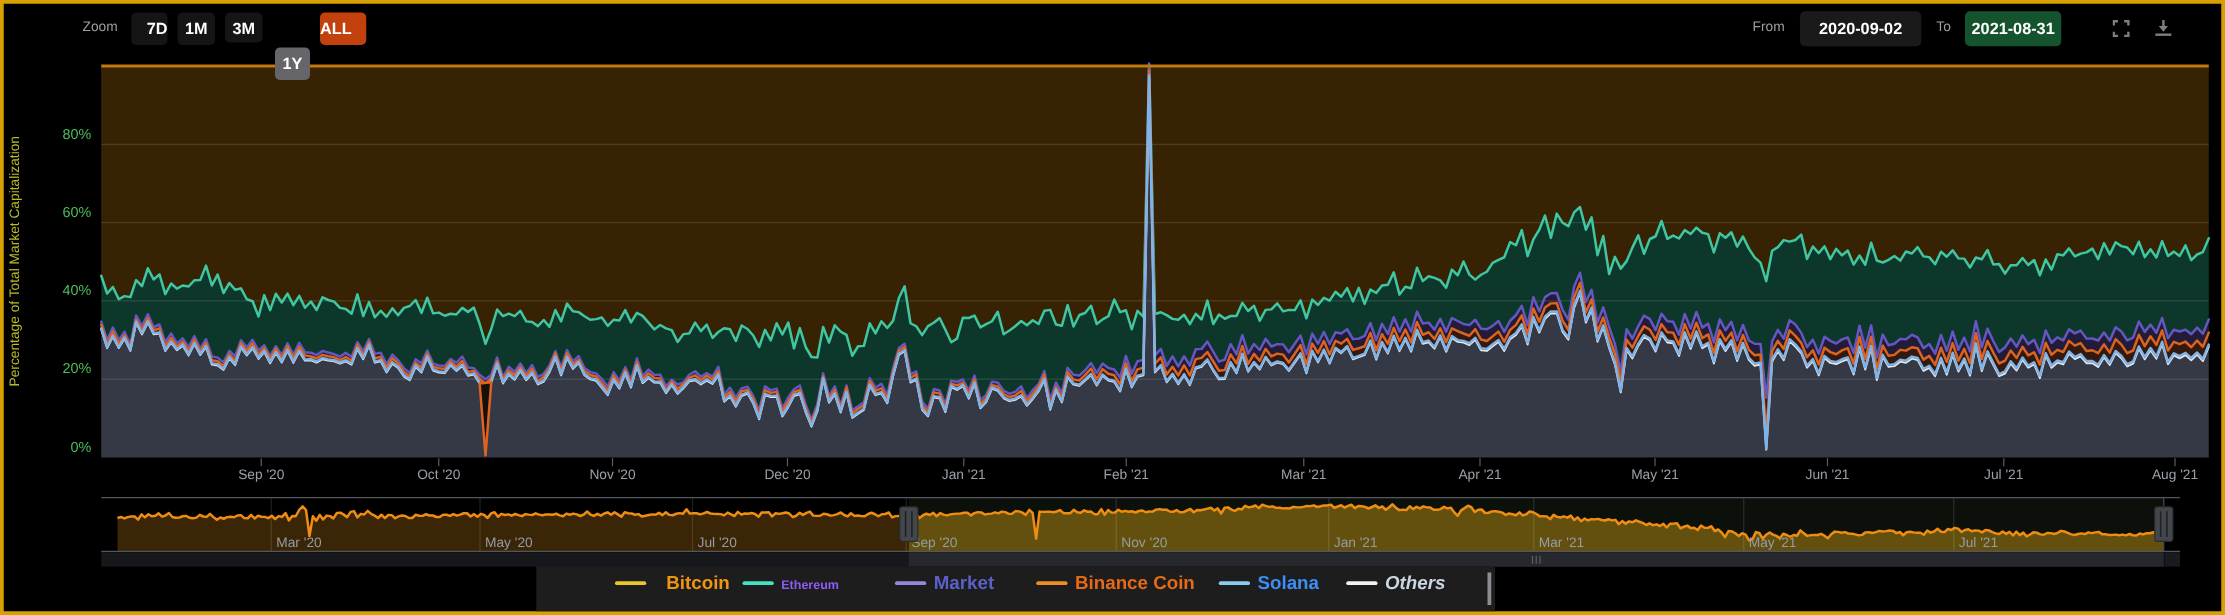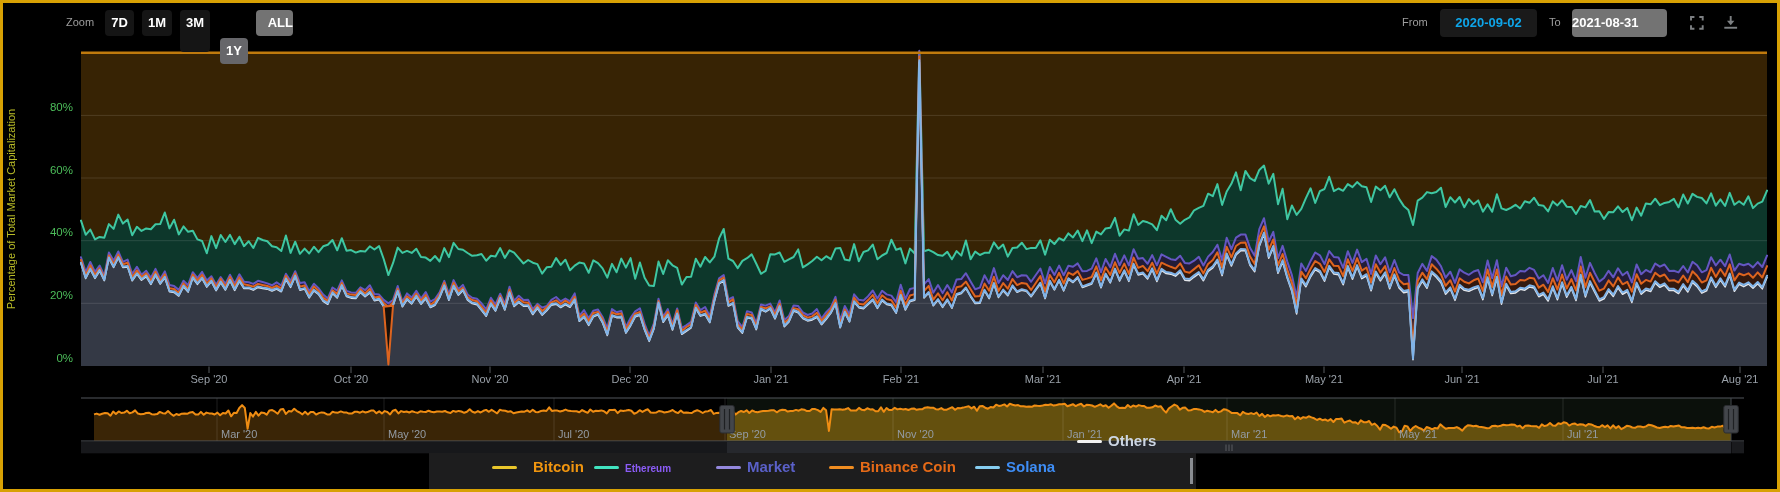--- a/index.html
+++ b/index.html
@@ -94,37 +94,37 @@
 <line x1="1725.5" y1="406" x2="1725.5" y2="426.5" stroke="#1e2023" stroke-width="1.2"></line>
 <line x1="1730.5" y1="406" x2="1730.5" y2="426.5" stroke="#1e2023" stroke-width="1.2"></line>
 <rect x="78.0" y="438.8" width="1650.0" height="11.5" fill="#17181b"></rect>
 <rect x="724.0" y="438.8" width="1004.0" height="11.5" fill="#26282d"></rect>
 <rect x="1728.5" y="438.8" width="12.5" height="11.5" fill="#1a1b1e"></rect>
 <line x1="1223" y1="441.5" x2="1223" y2="448" stroke="#5a5d63" stroke-width="1"></line>
 <line x1="1226" y1="441.5" x2="1226" y2="448" stroke="#5a5d63" stroke-width="1"></line>
 <line x1="1229" y1="441.5" x2="1229" y2="448" stroke="#5a5d63" stroke-width="1"></line>
 </svg>
 <div class="lbl" style="left:63px;">Zoom</div>
-<div style="position:absolute;left:102px;top:7px;width:29px;height:26px;background:#151515;border-radius:4px;color:#ffffff;font-size:13px;font-weight:bold;text-align:center;line-height:26px;">7D</div>
+<div style="position:absolute;left:102px;top:7px;width:29px;height:26px;background:#151515;border-radius:4px;color:#ffffff;font-size:13px;font-weight:bold;text-align:right;line-height:26px;">7D</div>
 <div style="position:absolute;left:139px;top:7px;width:30px;height:26px;background:#151515;border-radius:4px;color:#ffffff;font-size:13px;font-weight:bold;text-align:center;line-height:26px;">1M</div>
-<div style="position:absolute;left:177px;top:7px;width:30px;height:42px;background:#151515;border-radius:4px;color:#ffffff;font-size:13px;font-weight:bold;text-align:center;line-height:26px;">3M</div>
+<div style="position:absolute;left:177px;top:7px;width:30px;height:24px;background:#151515;border-radius:4px;color:#ffffff;font-size:13px;font-weight:bold;text-align:center;line-height:26px;">3M</div>
 <div style="position:absolute;left:217px;top:7px;width:28px;height:26px;background:#66666a;border-radius:4px;color:#ffffff;font-size:13px;font-weight:bold;text-align:center;line-height:26px;margin-top:28px;">1Y</div>
-<div style="position:absolute;left:253px;top:7px;width:37px;height:26px;background:#737373;border-radius:4px;color:#ffffff;font-size:13px;font-weight:bold;text-align:right;line-height:26px;">ALL</div>
+<div style="position:absolute;left:253px;top:7px;width:37px;height:26px;background:#c2410c;border-radius:4px;color:#ffffff;font-size:13px;font-weight:bold;text-align:left;line-height:26px;">ALL</div>
 <div class="lbl" style="left:1399px;">From</div>
-<div style="position:absolute;left:1437px;top:6px;width:97px;height:28px;background:#1a1a1a;border-radius:4px;color:#0ea5e9;font-size:13px;font-weight:bold;text-align:center;line-height:28px;">2020-09-02</div>
+<div style="position:absolute;left:1437px;top:6px;width:97px;height:28px;background:#1a1a1a;border-radius:4px;color:#ffffff;font-size:13px;font-weight:bold;text-align:center;line-height:28px;">2020-09-02</div>
 <div class="lbl" style="left:1546px;">To</div>
-<div style="position:absolute;left:1569px;top:6px;width:95px;height:28px;background:#737373;border-radius:4px;color:#fff;font-size:13px;font-weight:bold;text-align:left;line-height:28px;">2021-08-31</div>
+<div style="position:absolute;left:1569px;top:6px;width:77px;height:28px;background:#14532d;border-radius:4px;color:#fff;font-size:13px;font-weight:bold;text-align:center;line-height:28px;">2021-08-31</div>
 <svg style="position:absolute;left:1687px;top:13px;" width="14" height="14" viewBox="0 0 14 14">
       <path d="M1,4.4 V1 H4.4 M9.3,1 H12.7 V4.4 M12.7,9.3 V12.7 H9.3 M4.4,12.7 H1 V9.3" fill="none" stroke="#7d8083" stroke-width="1.9"></path>
     </svg>
 <svg style="position:absolute;left:1721px;top:13px;" width="14" height="14" viewBox="0 0 14 14">
       <path d="M6.7,0 V5.5" stroke="#7d8083" stroke-width="1.9" fill="none"></path>
       <polygon points="3,4.8 10.4,4.8 6.7,9.3" fill="#7d8083"></polygon>
       <rect x="0.3" y="10.8" width="12.8" height="1.9" fill="#7d8083"></rect>
     </svg>
 <div style="position:absolute;left:426px;top:450px;width:767px;height:39px;background:#1d1d1e;"></div>
 <div style="position:absolute;left:489px;top:455px;height:20px;white-space:nowrap;"><span style="display:inline-block;width:25px;height:3px;border-radius:2px;background:#e9c62b;vertical-align:3px;"></span><span style="margin-left:16px;color:#f0950f;font-size:15px;font-weight:bold;">Bitcoin</span></div>
 <div style="position:absolute;left:591px;top:455px;height:20px;white-space:nowrap;"><span style="display:inline-block;width:25px;height:3px;border-radius:2px;background:#41e3c0;vertical-align:3px;"></span><span style="margin-left:6px;color:#8b5cf6;font-size:10px;font-weight:bold;">Ethereum</span></div>
 <div style="position:absolute;left:713px;top:455px;height:20px;white-space:nowrap;"><span style="display:inline-block;width:25px;height:3px;border-radius:2px;background:#9488dd;vertical-align:3px;"></span><span style="margin-left:6px;color:#5a60c8;font-size:15px;font-weight:bold;">Market</span></div>
 <div style="position:absolute;left:826px;top:455px;height:20px;white-space:nowrap;"><span style="display:inline-block;width:25px;height:3px;border-radius:2px;background:#f08d21;vertical-align:3px;"></span><span style="margin-left:6px;color:#e56a17;font-size:15px;font-weight:bold;">Binance Coin</span></div>
 <div style="position:absolute;left:972px;top:455px;height:20px;white-space:nowrap;"><span style="display:inline-block;width:25px;height:3px;border-radius:2px;background:#86cdf0;vertical-align:3px;"></span><span style="margin-left:6px;color:#3e8df5;font-size:15px;font-weight:bold;">Solana</span></div>
-<div style="position:absolute;left:1074px;top:429px;height:20px;white-space:nowrap;"><span style="display:inline-block;width:25px;height:3px;border-radius:2px;background:#f2f2f2;vertical-align:3px;"></span><span style="margin-left:6px;color:#ccd6e4;font-size:15px;font-weight:bold;">Others</span></div>
+<div style="position:absolute;left:1074px;top:455px;height:20px;white-space:nowrap;font-style:italic;"><span style="display:inline-block;width:25px;height:3px;border-radius:2px;background:#f2f2f2;vertical-align:3px;"></span><span style="margin-left:6px;color:#ccd6e4;font-size:15px;font-weight:bold;">Others</span></div>
 <div style="position:absolute;left:1187px;top:455px;width:3px;height:26px;background:#8a8d92;"></div>
 </div>
 </body></html>

